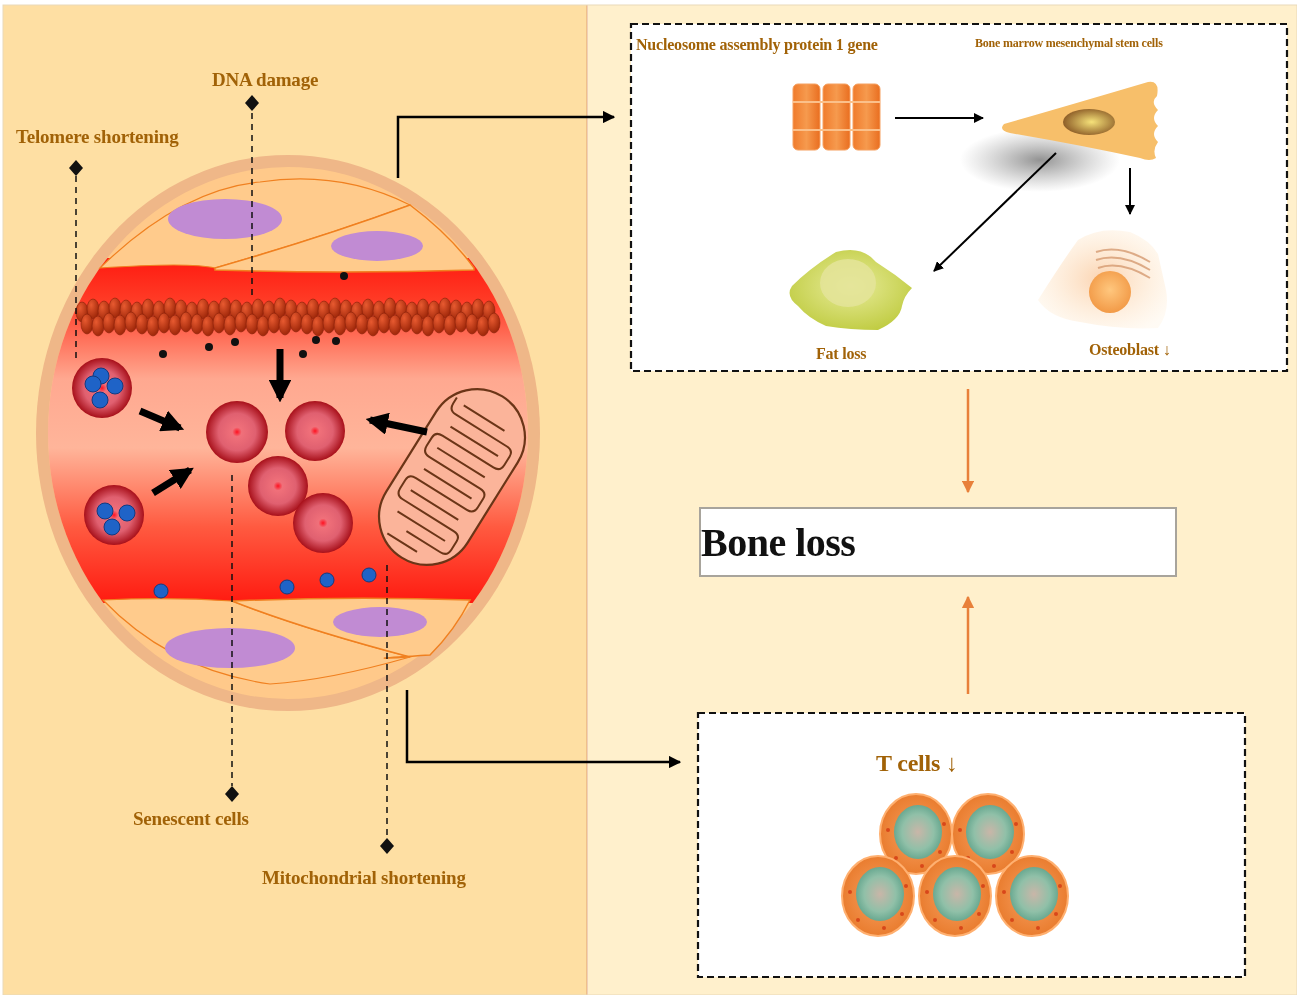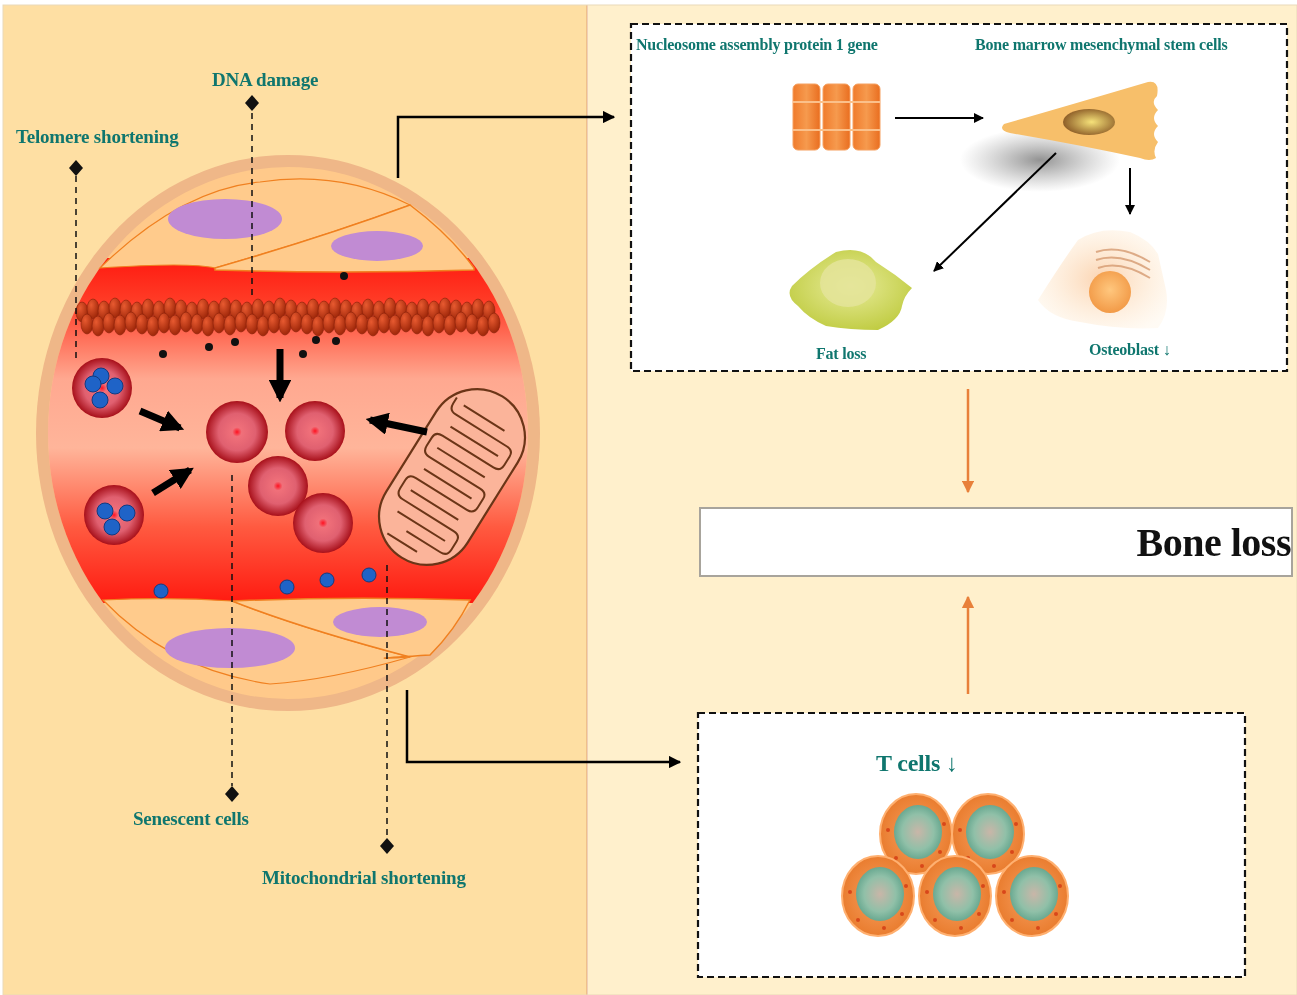--- a/index.html
+++ b/index.html
@@ -1,19 +1,19 @@
 <!DOCTYPE html>
 <html><head>
 <meta charset="utf-8">
 <style>
   html, body { margin:0; padding:0; }
   body { width:1297px; height:995px; position:relative; overflow:hidden; background:#ffffff; font-family:"Liberation Serif", serif; }
   #stage { position:absolute; left:0; top:0; width:1297px; height:995px; }
-  .lbl { position:absolute; font-family:"Liberation Serif", serif; font-weight:bold; color:#0f766e; white-space:nowrap; letter-spacing:-0.2px; }
-  .bone-loss-box { position:absolute; left:699px; top:507px; width:594px; height:70px; background:#fff; border:2px solid #a8a49c; box-sizing:border-box; display:flex; align-items:center; justify-content:flex-end; }
+  .lbl { position:absolute; font-family:"Liberation Serif", serif; font-weight:bold; color:#a16207; white-space:nowrap; letter-spacing:-0.2px; }
+  .bone-loss-box { position:absolute; left:699px; top:507px; width:478px; height:70px; background:#fff; border:2px solid #a8a49c; box-sizing:border-box; display:flex; align-items:center; justify-content:flex-start; }
   .bone-loss-box span { font-family:"Liberation Serif", serif; font-weight:bold; font-size:40px; color:#111; letter-spacing:-0.5px; }
 </style>
 </head>
 <body>
 
 <div id="stage">
 <svg width="1297" height="995" viewBox="0 0 1297 995" xmlns="http://www.w3.org/2000/svg">
   <defs>
     <linearGradient id="vessel" x1="0" y1="0" x2="0" y2="1">
       <stop offset="0" stop-color="#FF1A10"></stop>
@@ -335,21 +335,21 @@
       </g>
 </svg>
 
   
   <div class="lbl" style="left:212px; top:69px; font-size:19px;">DNA damage</div>
   <div class="lbl" style="left:16px; top:126px; font-size:19px;">Telomere shortening</div>
   <div class="lbl" style="left:133px; top:808px; font-size:19px;">Senescent cells</div>
   <div class="lbl" style="left:262px; top:867px; font-size:19px;">Mitochondrial shortening</div>
 
   <div class="lbl" style="left:636px; top:36px; font-size:16px;">Nucleosome assembly protein 1 gene</div>
-  <div class="lbl" style="left:975px; top:36px; font-size:16px;text-align:right;">Bone marrow mesenchymal stem cells</div>
+  <div class="lbl" style="left:975px; top:36px; font-size:12px;text-align:right;">Bone marrow mesenchymal stem cells</div>
   <div class="lbl" style="left:816px; top:345px; font-size:16px;">Fat loss</div>
   <div class="lbl" style="left:1089px; top:341px; font-size:16px;">Osteoblast ↓</div>
 
   <div class="bone-loss-box">
     <span>Bone loss</span>
   </div>
 
   <div class="lbl" style="left:876px; top:750px; font-size:24px;">T cells ↓</div>
 </div>
 

